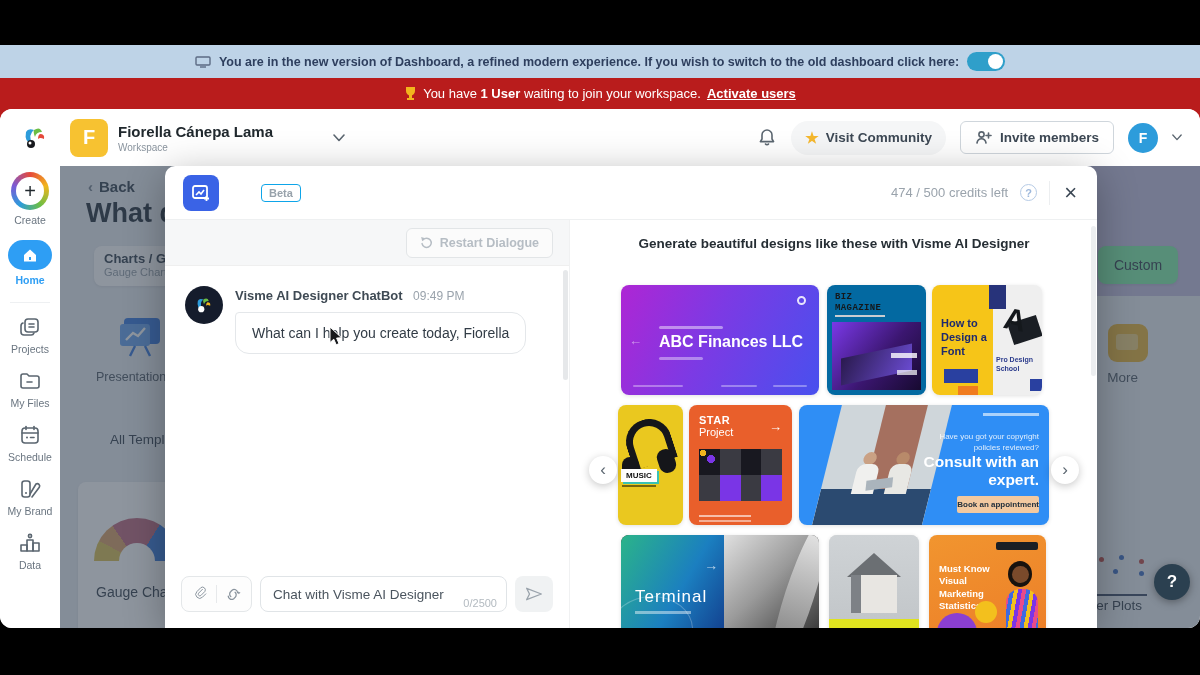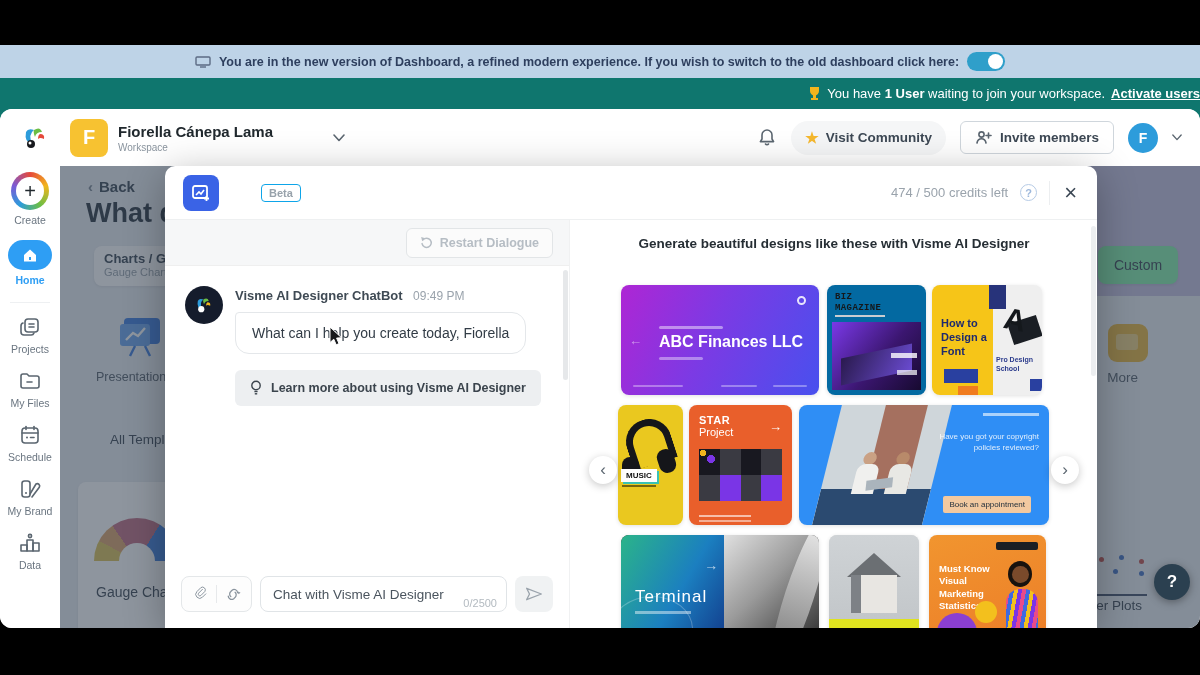--- a/index.html
+++ b/index.html
@@ -5,22 +5,22 @@
   * { margin:0; padding:0; box-sizing:border-box; }
   html,body { background:#000; }
   body { font-family:"Liberation Sans", sans-serif; }
   .stage { position:relative; width:1200px; height:675px; background:#000; overflow:hidden; margin:0 auto; }
 
   
   .banner-top { position:absolute; top:45px; left:0; width:1200px; height:33px; background:#bed3e7;
     display:flex; align-items:center; justify-content:center; gap:8px; color:#2e3f5e; font-size:12.5px; font-weight:600;}
   .toggle { width:38px; height:19px; border-radius:10px; background:#2f9fca; position:relative; }
   .toggle .knob { position:absolute; right:2px; top:2px; width:15px; height:15px; border-radius:50%; background:#fff; }
-  .banner-ws { position:absolute; top:78px; left:0; width:1200px; height:52px; background:#0f766e;
-    display:flex; align-items:flex-start; justify-content:flex-end; color:#fff; font-size:13px; padding-top:8px; gap:6px;}
+  .banner-ws { position:absolute; top:78px; left:0; width:1200px; height:52px; background:#b91c1c;
+    display:flex; align-items:flex-start; justify-content:center; color:#fff; font-size:13px; padding-top:8px; gap:6px;}
   .banner-ws b { font-weight:800; }
   .banner-ws a { color:#fff; font-weight:800; text-decoration:underline; }
 
   
   .app { position:absolute; top:109px; left:0; width:1200px; height:519px; background:#fff; border-radius:12px; overflow:hidden; }
   .app-header { position:absolute; top:0; left:0; right:0; height:57px; background:#fff; display:flex; align-items:center; padding:0 18px; z-index:5;}
   .ws-chip { display:flex; align-items:center; gap:10px; margin-left:18px; }
   .ws-sq { width:38px; height:38px; border-radius:8px; background:#f7c231; color:#fff; font-weight:800; font-size:20px; display:flex; align-items:center; justify-content:center;}
   .ws-name { font-size:15px; font-weight:700; color:#21292e; }
   .ws-sub { font-size:10px; color:#8a949e; margin-top:2px;}
@@ -167,21 +167,21 @@
   .c-consult .brick { position:absolute; left:40%; top:0; width:38%; height:100%; background:#a5705f;}
   .c-consult .couch { position:absolute; left:0; bottom:0; width:100%; height:30%; background:#2b4a70;}
   .c-consult .p1 { position:absolute; left:28%; bottom:26%; width:22px; height:30px; background:#f0f0ee; border-radius:8px 8px 0 0;}
   .c-consult .h1 { position:absolute; left:32%; bottom:50%; width:13px; height:13px; border-radius:50%; background:#caa184;}
   .c-consult .p2 { position:absolute; left:58%; bottom:26%; width:22px; height:30px; background:#e8e8e4; border-radius:8px 8px 0 0;}
   .c-consult .h2 { position:absolute; left:62%; bottom:50%; width:13px; height:13px; border-radius:50%; background:#b88a6a;}
   .c-consult .lap { position:absolute; left:40%; bottom:30%; width:26px; height:10px; background:#aab4bc; transform:rotate(-8deg);}
   .c-consult .firm { position:absolute; right:10px; top:8px; width:56px; height:3px; background:rgba(255,255,255,.6);}
   .c-consult .q { position:absolute; right:10px; top:26px; width:110px; font-size:8px; color:rgba(255,255,255,.85); text-align:right; line-height:1.4;}
   .c-consult .title { position:absolute; right:10px; top:48px; width:130px; font-size:15.5px; font-weight:800; color:#fff; text-align:right; line-height:1.15;}
-  .c-consult .btn { position:absolute; right:18px; bottom:12px; background:#f2c9a0; color:#22303c; font-size:8px; font-weight:400; padding:4px 6px; border-radius:2px;}
+  .c-consult .btn { position:absolute; right:10px; bottom:12px; background:#f2c9a0; color:#22303c; font-size:8px; font-weight:700; padding:4px 0; border-radius:2px;}
 
   
   .c-terminal { left:50px; top:315px; width:198px; height:110px; background:#2c2c2c;}
   .c-terminal .grad { position:absolute; left:0; top:0; width:52%; height:100%; background:linear-gradient(120deg,#2bb489 0%,#1b7fc0 55%,#123a8a 100%);}
   .c-terminal .wave { position:absolute; left:-10%; top:55%; width:80%; height:60%; border-radius:50%; border:1px solid rgba(255,255,255,.25);}
   .c-terminal .arr { position:absolute; left:42%; top:22px; color:rgba(255,255,255,.7); font-size:14px;}
   .c-terminal .title { position:absolute; left:14px; top:52px; font-size:17px; font-weight:300; color:#fff; letter-spacing:1px;}
   .c-terminal .sub { position:absolute; left:14px; top:76px; width:56px; height:3px; background:rgba(255,255,255,.45);}
   .c-terminal .photo { position:absolute; right:0; top:0; width:48%; height:100%; background:linear-gradient(135deg,#e0e0e0 0%,#9a9a9a 45%,#2c2c2c 100%);}
   .c-terminal .blade { position:absolute; right:6%; top:-20%; width:30%; height:150%; background:linear-gradient(180deg,#f2f2f2,#6a6a6a); border-radius:50%; transform:rotate(18deg);}
@@ -425,28 +425,20 @@
               <path d="M22 12 Q27 12 26 17 Q22 15 20 17 Q20 13 22 12" fill="#f2b51d"></path>
               <circle cx="13" cy="22" r="4.5" fill="#fff"></circle>
             </svg>
           </div>
           <div>
             <div>
               <span class="bot-name">Visme AI Designer ChatBot</span>
               <span class="bot-time">09:49 PM</span>
             </div>
             <div class="bubble">What can I help you create today, Fiorella</div>
-            <div class="learn-chip">
-              <svg width="12" height="16" viewBox="0 0 12 16">
-                  <circle cx="6" cy="5.5" r="4.2" fill="none" stroke="#3b444d" stroke-width="1.4"></circle>
-                  <line x1="4.4" y1="11.5" x2="7.6" y2="11.5" stroke="#3b444d" stroke-width="1.4"></line>
-                  <line x1="4.8" y1="13.8" x2="7.2" y2="13.8" stroke="#3b444d" stroke-width="1.4"></line>
-                </svg>
-              <span>Learn more about using Visme AI Designer</span>
-            </div>
           </div>
         </div>
 
         <div class="composer">
           <div class="attach-group">
             <div class="attach-btn">
               <svg width="15" height="16" viewBox="0 0 18 20">
                   <path d="M12.5 5 6.5 11a2.5 2.5 0 0 0 3.5 3.5l6-6a4.3 4.3 0 0 0-6-6l-6 6a6 6 0 0 0 8.5 8.5l5-5" fill="none" stroke="#8a949e" stroke-width="1.5" stroke-linecap="round" transform="scale(0.82)"></path>
                 </svg>
             </div>
@@ -545,20 +537,21 @@
             <div class="brick"></div>
               <div class="couch"></div>
             <div class="h1"></div>
               <div class="p1"></div>
             <div class="h2"></div>
               <div class="p2"></div>
             <div class="lap"></div>
           </div>
           <div class="firm"></div>
           <div class="q">Have you got your copyright policies reviewed?</div>
+          <div class="title">Consult with an expert.</div>
           <div class="btn">Book an appointment</div>
         </div>
 
         <div class="card c-terminal">
           <div class="grad">
               <div class="wave"></div>
             </div>
           <span class="arr">→</span>
           <div class="title">Terminal</div>
           <div class="sub"></div>

